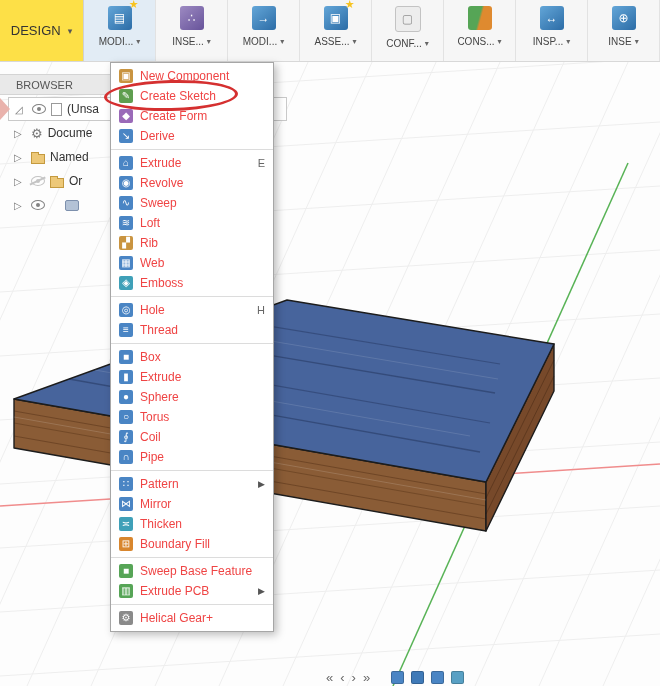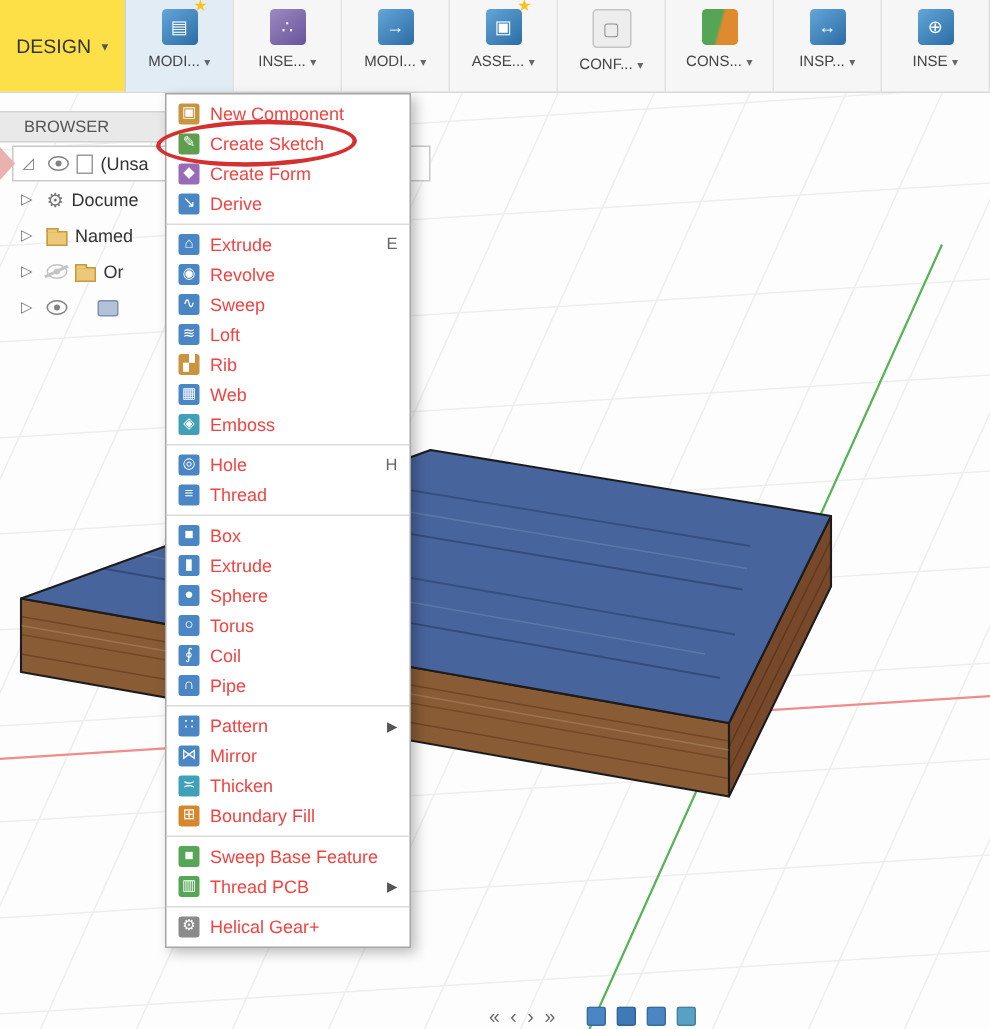--- a/index.html
+++ b/index.html
@@ -360,21 +360,21 @@
         <span class="mi-icon" style="background: rgb(216, 134, 46);">⊞</span>
         <span class="mi-label">Boundary Fill</span>
       </div>
       <div class="menu-divider"></div>
       <div class="menu-item">
         <span class="mi-icon" style="background: rgb(87, 165, 87);">■</span>
         <span class="mi-label">Sweep Base Feature</span>
       </div>
       <div class="menu-item">
         <span class="mi-icon" style="background: rgb(87, 165, 87);">▥</span>
-        <span class="mi-label">Thread PCB</span>
+        <span class="mi-label">Extrude PCB</span>
         <span class="mi-sub">▶</span>
       </div>
       <div class="menu-divider"></div>
       <div class="menu-item">
         <span class="mi-icon" style="background: rgb(138, 138, 138);">⚙</span>
         <span class="mi-label">Helical Gear+</span>
       </div>
     </div>
 </div>
 

